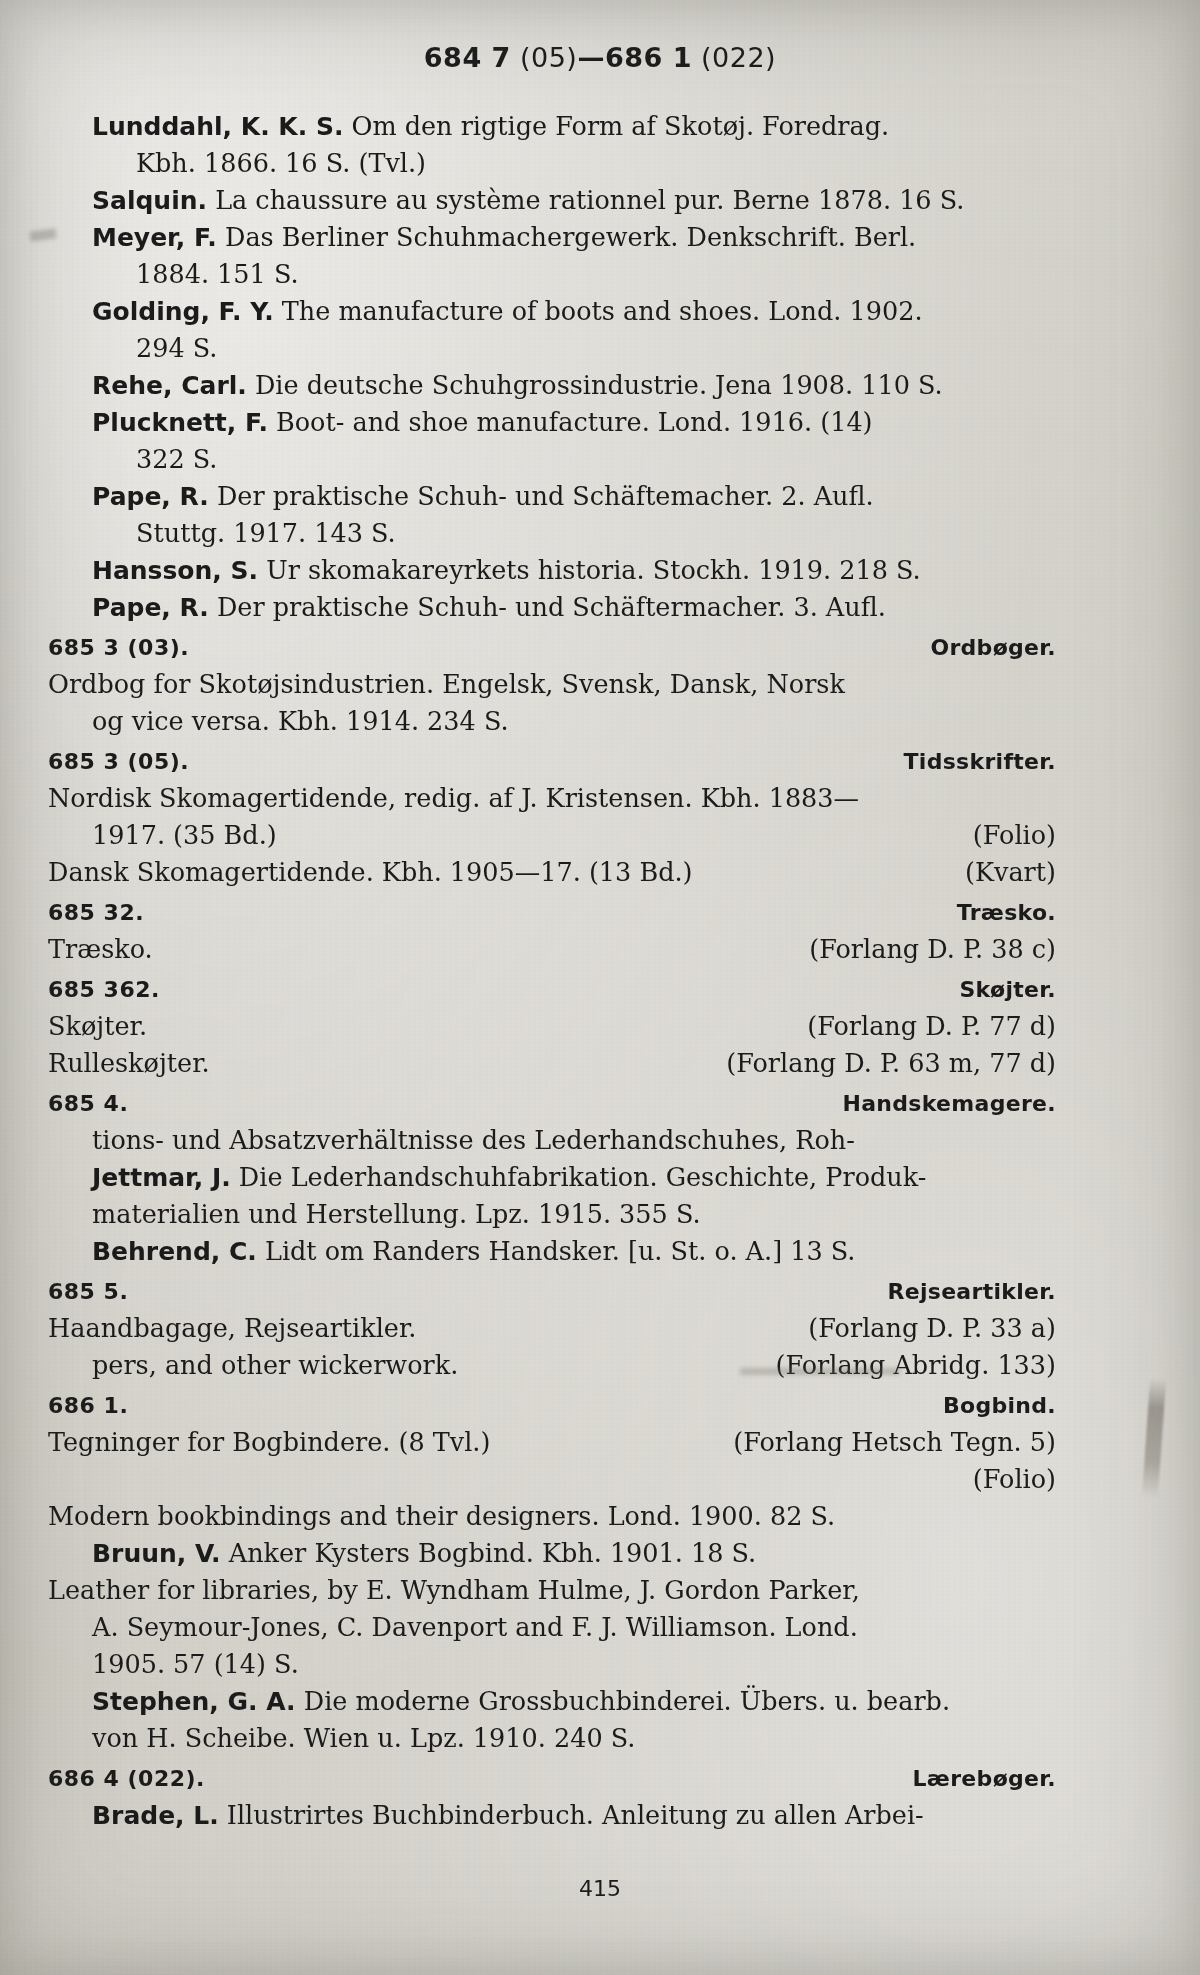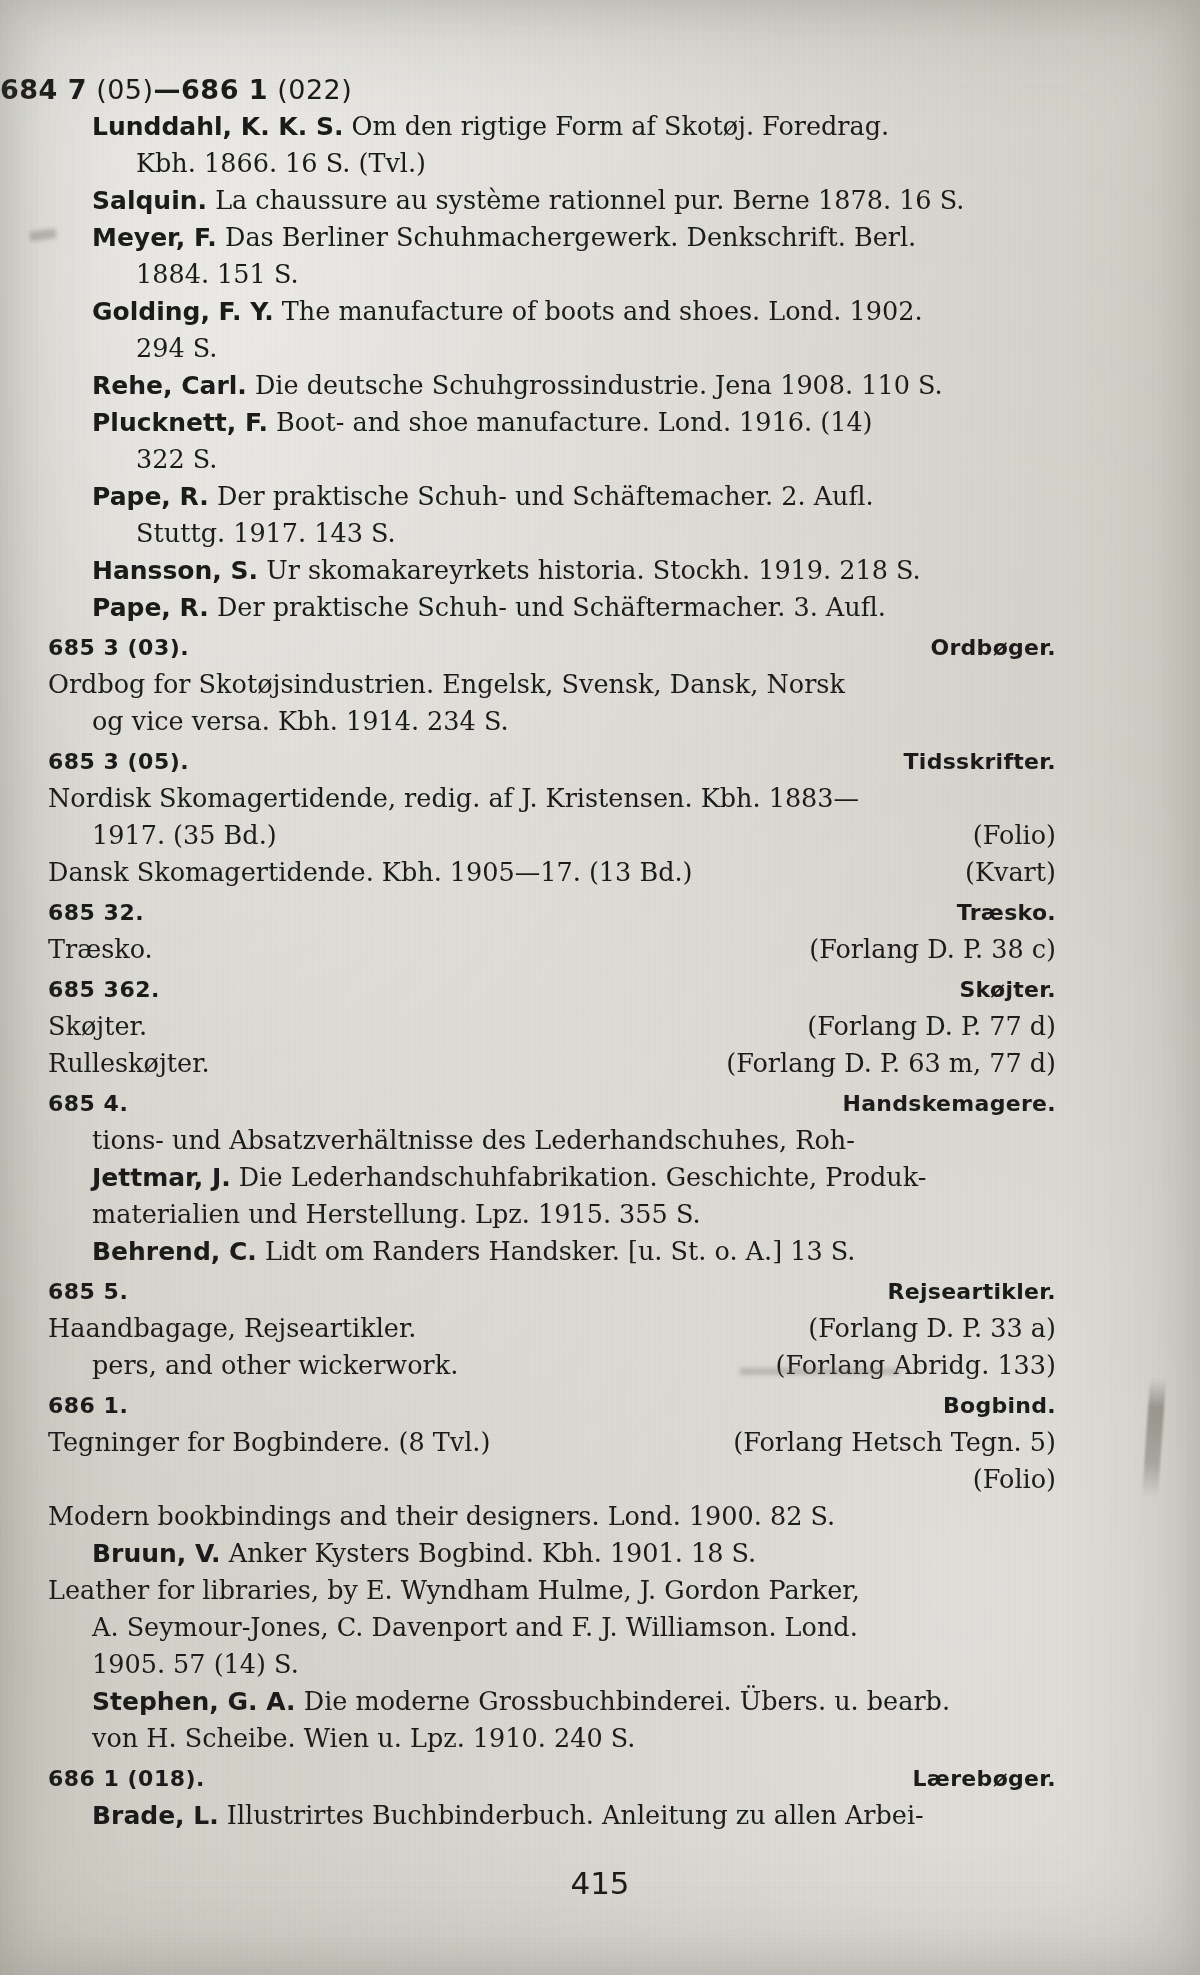--- a/index.html
+++ b/index.html
@@ -42,24 +42,24 @@
   .content {
     position: absolute;
     left: 0; top: 0;
     width: 1200px;
     height: 1975px;
   }
   .running-head {
     position: absolute;
     left: 0; right: 0;
     top: 42px;
+    text-align: center;
     font-size: 27px;
     letter-spacing: .5px;
     font-family: "DejaVu Sans", sans-serif;
-    margin-top: 32px;
   }
   .running-head .b { font-weight: bold; }
   .running-head .s { font-weight: normal; }
 
   .body-col {
     position: absolute;
     left: 48px;
     top: 108px;
     width: 1008px;
     font-size: 25.5px;
@@ -107,21 +107,21 @@
   .split .right { white-space: nowrap; }
   .right-only {
     text-align: right;
   }
 
   .folio {
     position: absolute;
     left: 0; right: 0;
     bottom: 74px;
     text-align: center;
-    font-size: 31px;
+    font-size: 22px;
     font-family: "DejaVu Sans", sans-serif;
   }
 
   
   .smudge1 {
     position: absolute;
     right: 38px;
     top: 1378px;
     width: 16px;
     height: 120px;
@@ -338,21 +338,21 @@
     </div>
     <div class="entry">
       <span class="author">Stephen, G. A.</span>
       <span class="txt">Die moderne Grossbuchbinderei. Übers. u. bearb.</span>
     </div>
     <div class="entry" style="padding-left:44px">
       <span class="txt">von H. Scheibe. Wien u. Lpz. 1910. 240 S.</span>
     </div>
 
     <div class="class-row">
-      <span class="num">686 1 (018).</span>
+      <span class="num">686 4 (022).</span>
       <span class="label">Lærebøger.</span>
     </div>
     <div class="entry">
       <span class="author">Brade, L.</span>
       <span class="txt">Illustrirtes Buchbinderbuch. Anleitung zu allen Arbei-</span>
     </div>
 
   </div>
 
   <div class="folio">415</div>

